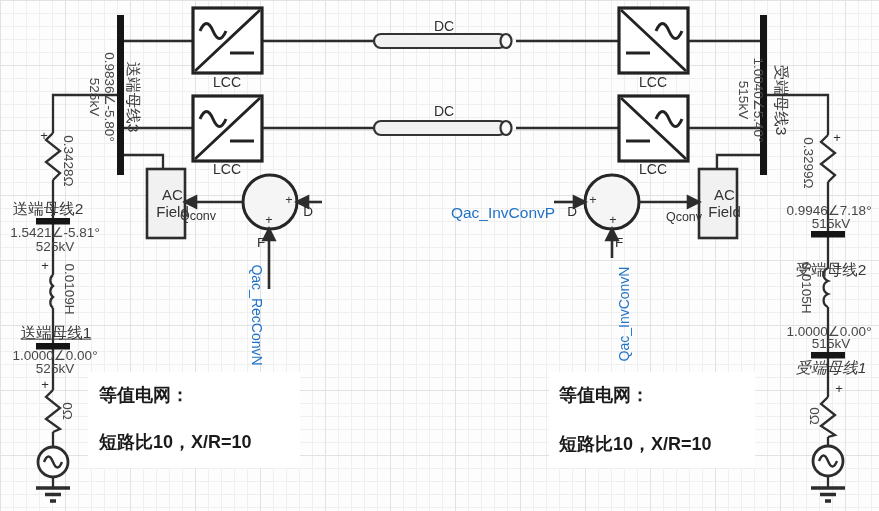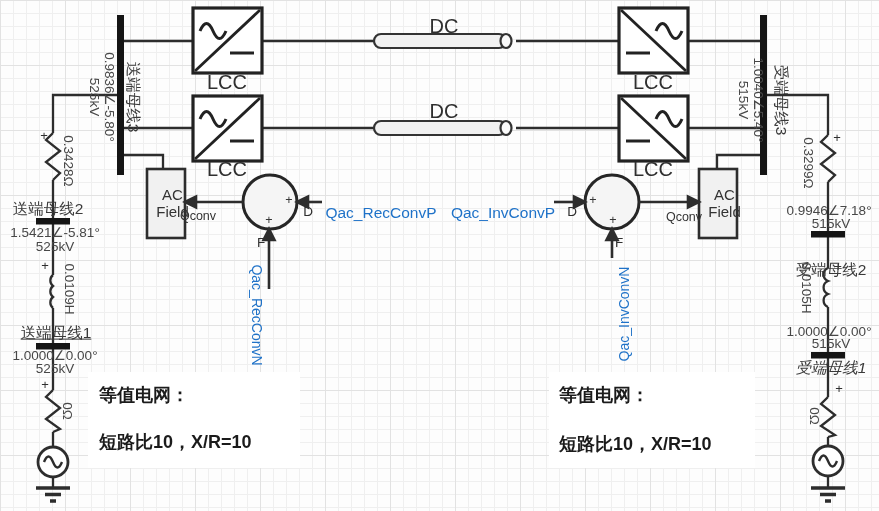--- a/index.html
+++ b/index.html
@@ -16,21 +16,21 @@
   }
   svg{position:absolute;left:0;top:0;}
   .t{position:absolute;transform:translate(-50%,-50%);white-space:nowrap;
      text-align:center;color:#3b3b3b;line-height:1.08;}
   .r90{transform:translate(-50%,-50%) rotate(90deg);}
   .r270{transform:translate(-50%,-50%) rotate(-90deg);}
   .t span{display:block;}
   .busname{font-size:15.5px;color:#3a3a3a;}
   .volt{font-size:13.5px;color:#474747;}
   .val{font-size:13.5px;color:#474747;}
-  .comp{font-size:20px;color:#2f2f2f;}
+  .comp{font-size:14px;color:#2f2f2f;}
   .small{font-size:12.5px;color:#343434;}
   .sig{font-size:13.5px;color:#2f2f2f;}
   .plus{font-size:13px;color:#2f2f2f;}
   .blue{color:#1f72c8;}
   .bluep{font-size:15.5px;}
   .bluen{font-size:14px;}
   .acfield{font-size:15px;color:#333;width:40px;white-space:normal;line-height:1.15;padding-left:13px;}
   .panel{position:absolute;background:#ffffff;}
   .note{position:absolute;font-size:18px;font-weight:bold;color:#1b1b1b;white-space:nowrap;}
 </style>
@@ -191,21 +191,20 @@
   <div class="t small" style="left:684px;top:218px;">Qconv</div>
   <div class="t sig" style="left:308px;top:212px;">D</div>
   <div class="t sig" style="left:572px;top:212px;">D</div>
   <div class="t sig" style="left:261px;top:243px;">F</div>
   <div class="t sig" style="left:619px;top:243px;">F</div>
   <div class="t small" style="left:289px;top:201px;">+</div>
   <div class="t small" style="left:269px;top:221px;">+</div>
   <div class="t small" style="left:593px;top:201px;">+</div>
   <div class="t small" style="left:613px;top:221px;">+</div>
 
-  <div class="t blue bluep" style="left:381px;top:213px;">Qac_RecConvP</div>
   <div class="t blue bluep" style="left:503px;top:213px;">Qac_InvConvP</div>
   <div class="t r90 blue bluen" style="left:256px;top:315px;">Qac_RecConvN</div>
   <div class="t r270 blue bluen" style="left:625px;top:314px;">Qac_InvConvN</div>
 
   <div class="t r90 volt" style="left:750px;top:100px;">
     <span>1.0040∠5.40°</span>
       <span>515kV</span>
   </div>
   <div class="t r90 busname" style="left:781px;top:100px;">受端母线3</div>
   <div class="t r90 val" style="left:808px;top:163px;">0.3299Ω</div>

